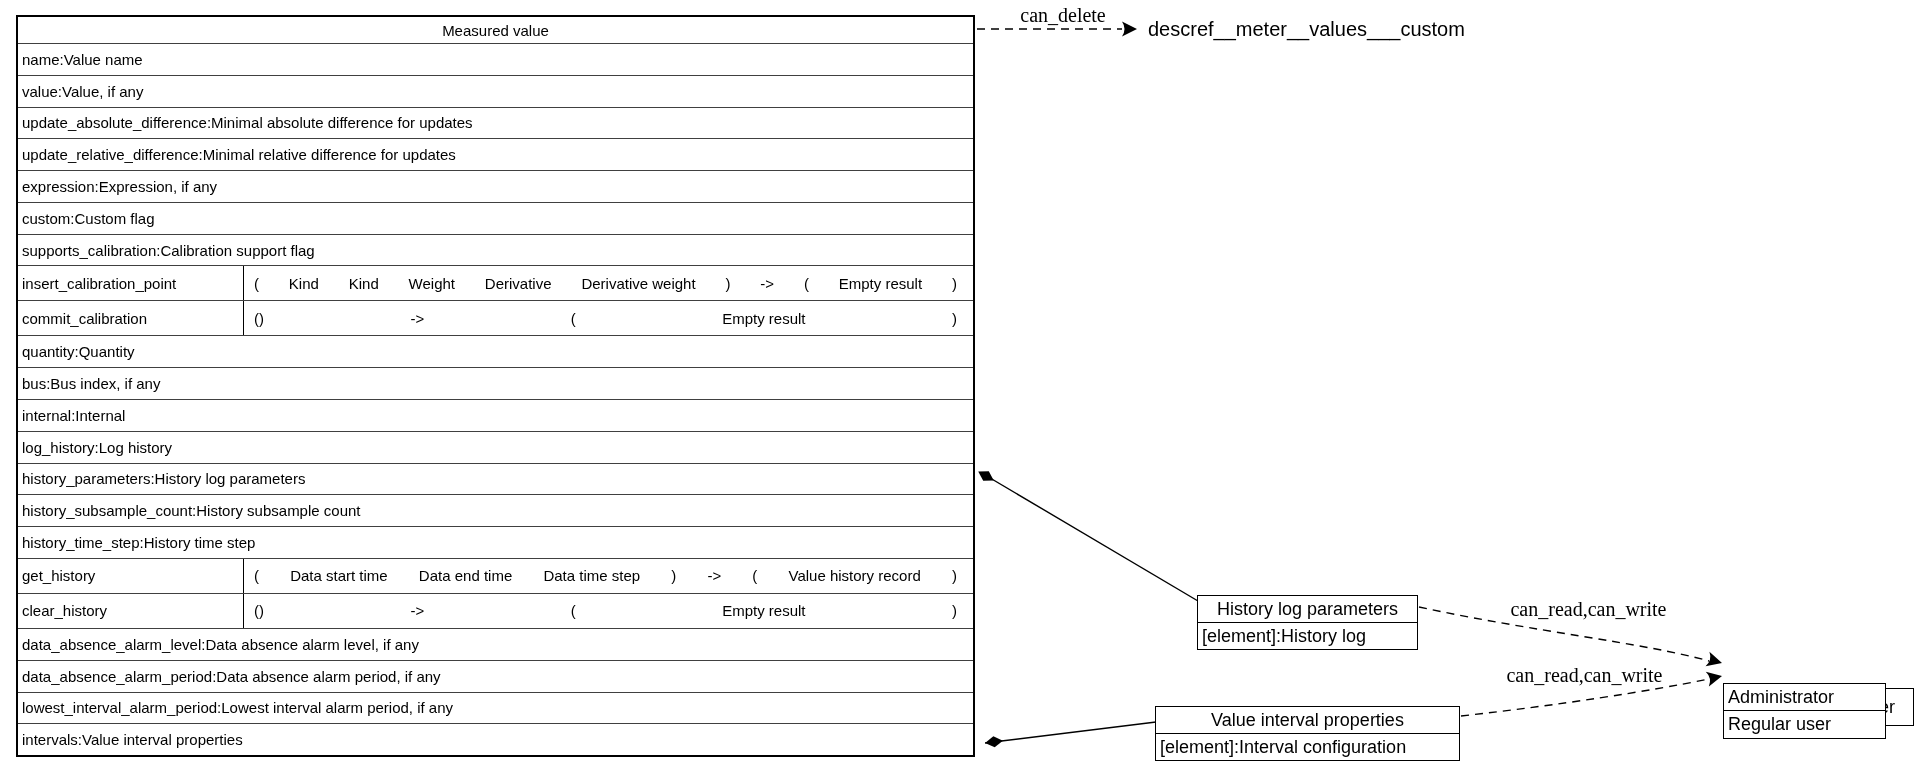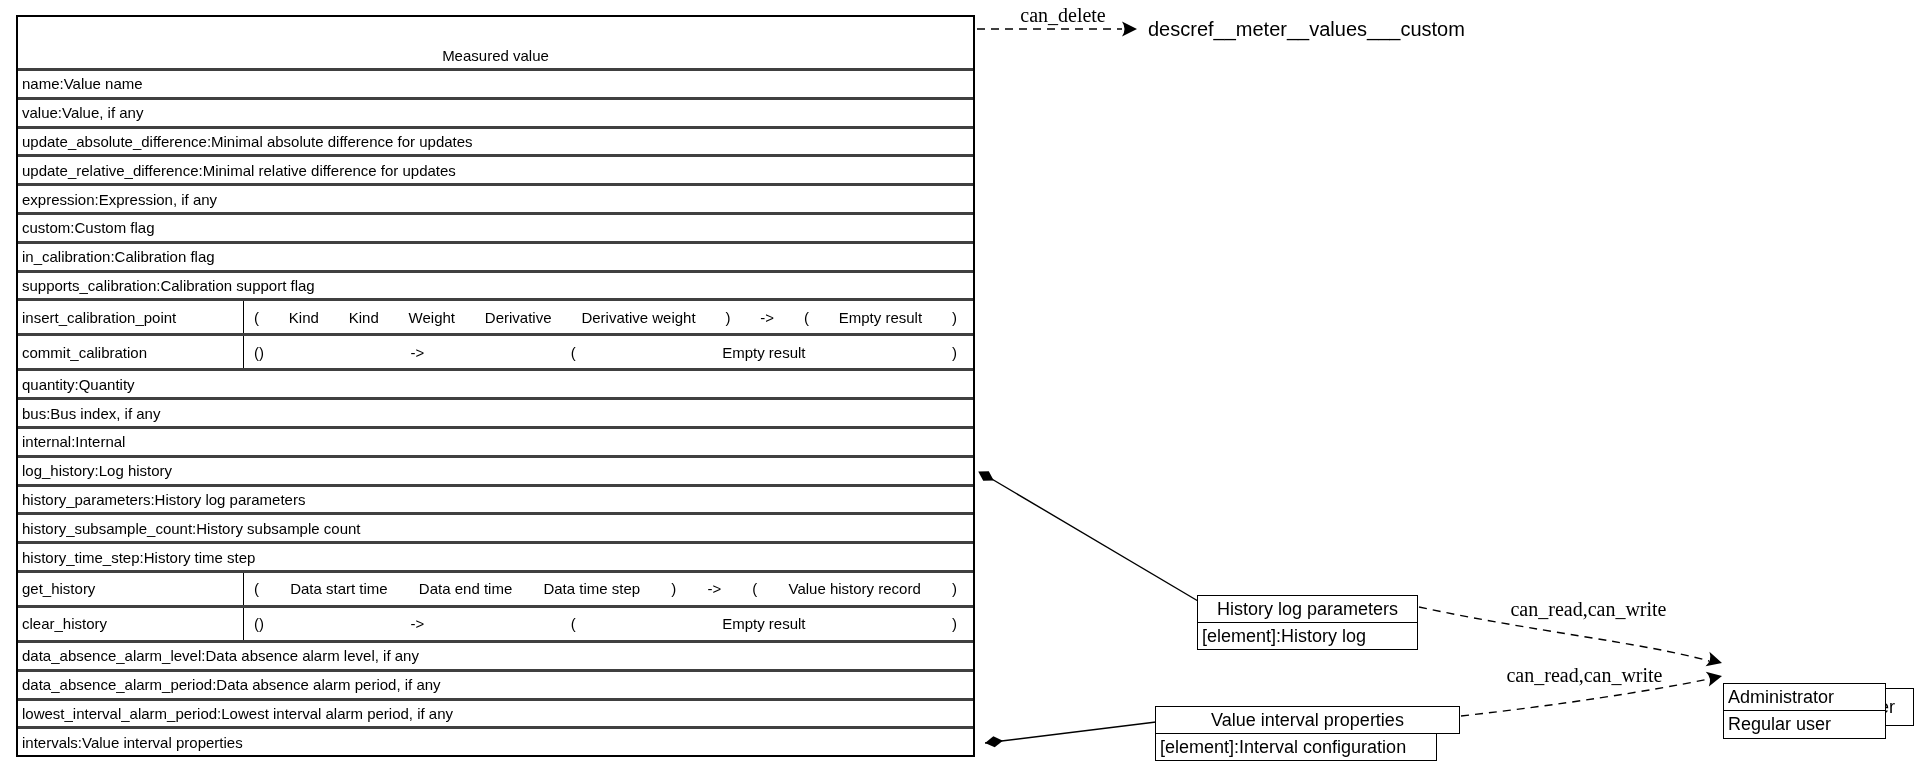--- a/index.html
+++ b/index.html
@@ -14,25 +14,25 @@
   svg.overlay { position:absolute; left:0; top:0; width:1929px; height:775px; }
 
   
   .mv-table {
     position:absolute; left:16px; top:15px; width:959px; height:742px;
     border:2px solid #000; background:#fff;
     display:flex; flex-direction:column;
     font-size:15px; line-height:1;
   }
   .mv-row {
-    flex:1 1 auto; border-top:3px solid #404040;
+    flex:1 1 auto; border-top:1px solid #404040;
     display:flex; align-items:center; padding:0 4px;
     white-space:nowrap; overflow:hidden;
   }
-  .mv-header { flex:0 0 26px; border-top:none; justify-content:center;margin-top:25px; }
+  .mv-header { flex:0 0 26px; border-top:none; justify-content:center; }
   .mv-method { flex:0 0 35px; padding:0; }
   .mv-method .mname {
     flex:0 0 226px; height:100%; border-right:1px solid #000;
     display:flex; align-items:center; padding-left:4px;
   }
   .mv-method .msig {
     flex:1 1 auto; height:100%;
     display:flex; align-items:center; justify-content:space-between;
     padding:0 16px 0 10px;
   }
@@ -95,23 +95,20 @@
     <div class="mv-row">
         <span>update_relative_difference:Minimal relative difference for updates</span>
       </div>
     <div class="mv-row">
         <span>expression:Expression, if any</span>
       </div>
     <div class="mv-row">
         <span>custom:Custom flag</span>
       </div>
     <div class="mv-row">
-        <span>in_calibration:Calibration flag</span>
-      </div>
-    <div class="mv-row">
         <span>supports_calibration:Calibration support flag</span>
       </div>
 
     <div class="mv-row mv-method">
       <div class="mname">
           <span>insert_calibration_point</span>
         </div>
       <div class="msig">
         <span>(</span>
         <span>Kind</span>
@@ -209,21 +206,21 @@
   <div class="edge-label" style="left:1008px; top:4px; width:110px;">can_delete</div>
   <div class="freetext" style="left:1148px; top:18px;">descref__meter__values___custom</div>
 
   <div>
     <div class="cell center" style="left:1197px; top:595px; width:221px; height:28px;">History log parameters</div>
     <div class="cell" style="left:1197px; top:621.5px; width:221px; height:28.5px;">[element]:History log</div>
   </div>
 
   <div>
     <div class="cell center" style="left:1155px; top:706px; width:305px; height:28px;">Value interval properties</div>
-    <div class="cell" style="left:1155px; top:732.5px; width:282px; height:28.5px;">[element]:Interval configuration</div>
+    <div class="cell" style="left:1155px; top:732.5px; width:305px; height:28.5px;">[element]:Interval configuration</div>
   </div>
 
   <div>
     <div class="cell center" style="left:1723px; top:656px; width:191px; height:38px;margin-top:32px;">Administrative user</div>
     <div class="cell" style="left:1723px; top:682.5px; width:163px; height:28.5px;">Administrator</div>
     <div class="cell" style="left:1723px; top:709.5px; width:163px; height:29px;">Regular user</div>
   </div>
 
   <div class="edge-label" style="left:1496px; top:598px; width:185px;">can_read,can_write</div>
   <div class="edge-label" style="left:1492px; top:664px; width:185px;">can_read,can_write</div>

